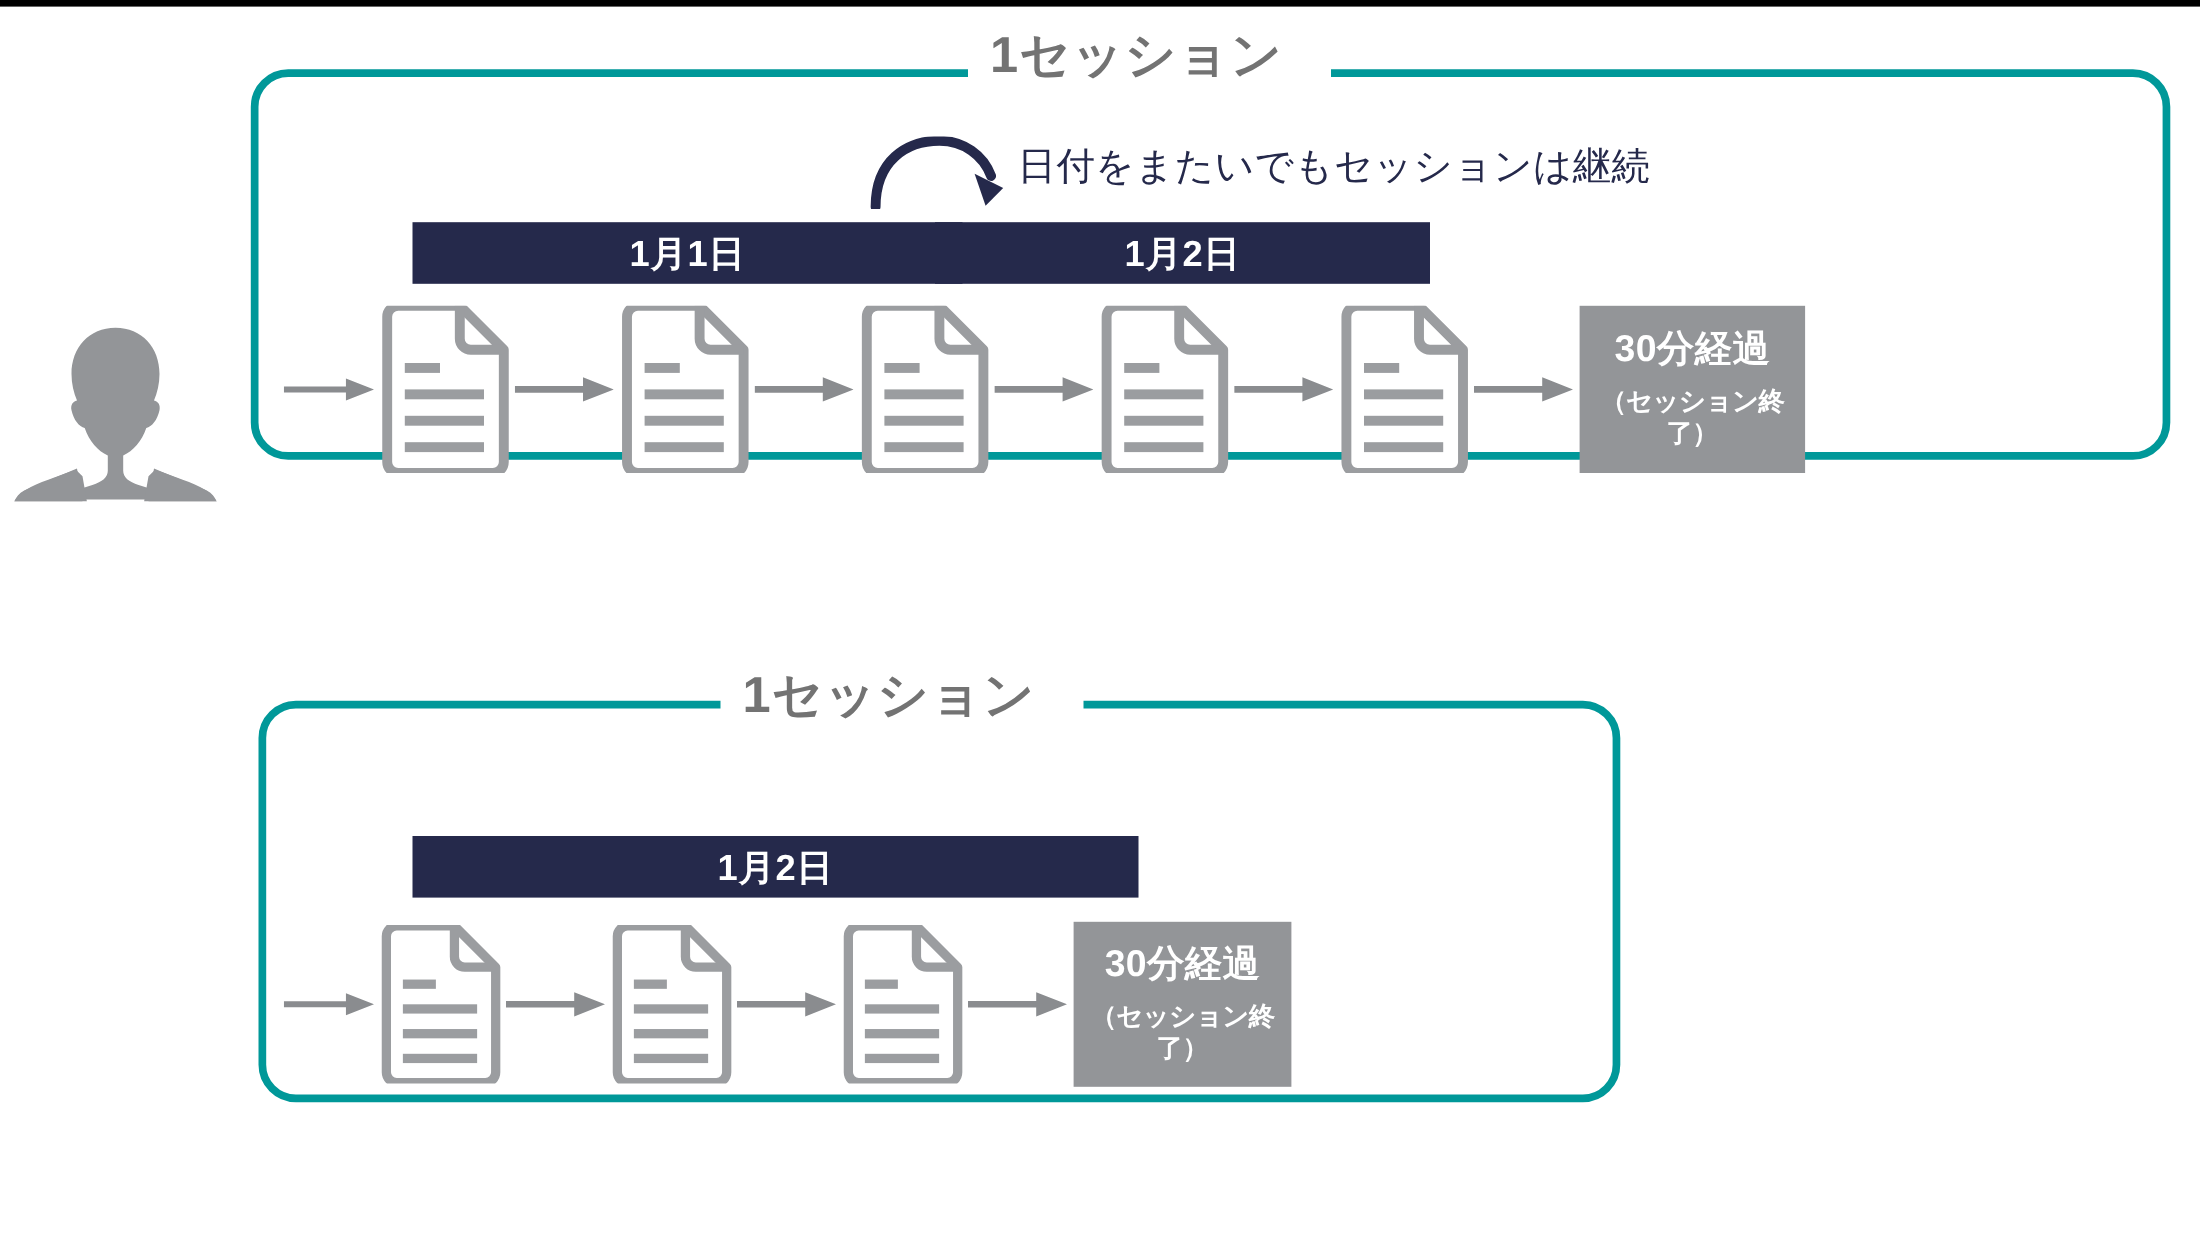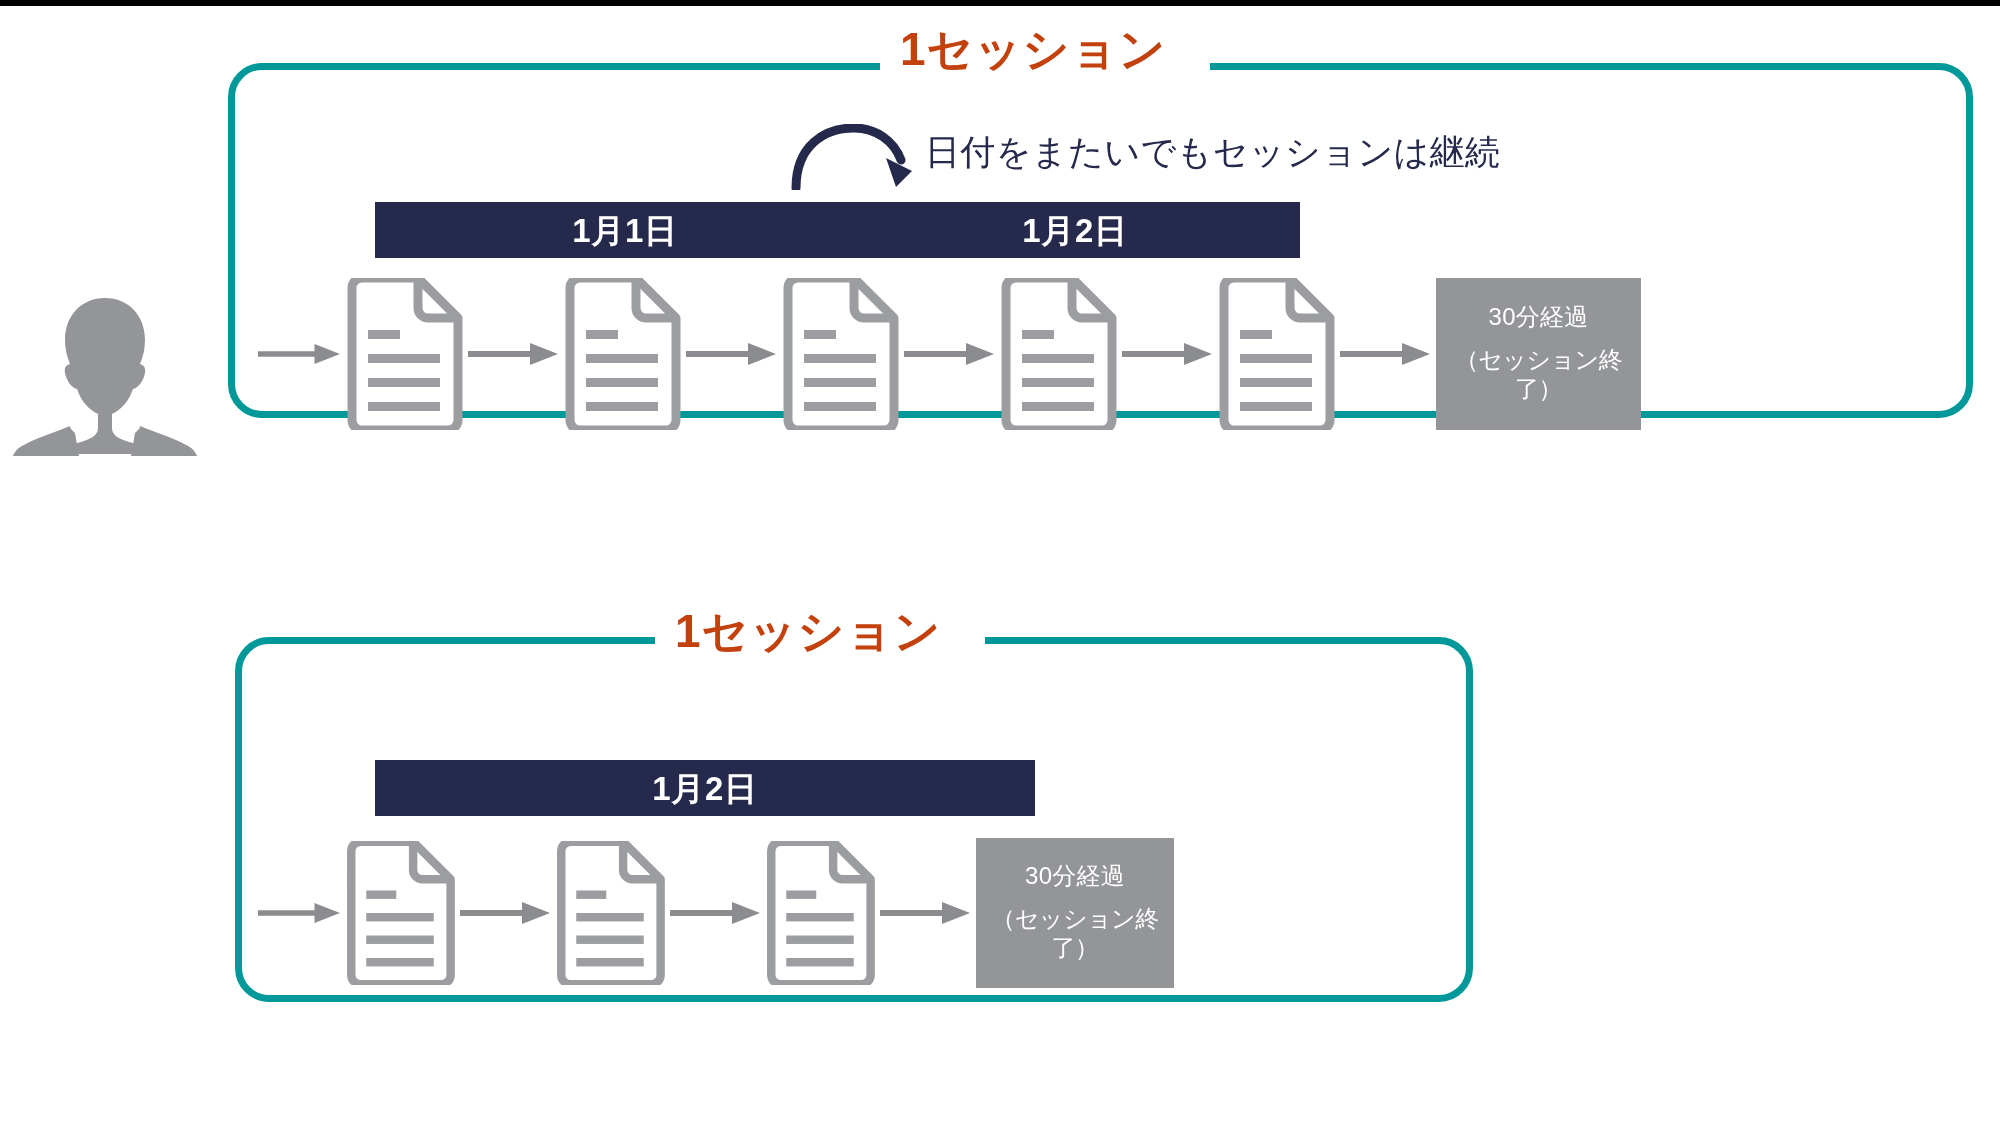--- a/index.html
+++ b/index.html
@@ -45,21 +45,21 @@
   .title-mask {
     position: absolute;
     background: #ffffff;
     height: 20px;
   }
   .title-mask.m1 { left: 880px; top: 54px; width: 330px; }
   .title-mask.m2 { left: 655px; top: 628px; width: 330px; }
 
   .session-title {
     position: absolute;
-    color: #c2410c;
+    color: #737373;
     font-weight: 700;
     letter-spacing: 0.02em;
     white-space: nowrap;
     line-height: 1;
   }
   .session-title.t1 {
     left: 900px; top: 26px;
     font-size: 46px;
   }
   .session-title.t2 {
@@ -148,28 +148,28 @@
   }
   .flow-row.row-1 .end-box {
     width: 205px; height: 152px;
     margin-left: 6px;
   }
   .flow-row.row-2 .end-box {
     width: 198px; height: 150px;
     margin-left: 6px;
   }
   .end-box .main-line {
-    font-size: 24px;
-    font-weight: 400;
+    font-size: 34px;
+    font-weight: 700;
     line-height: 1.1;
     letter-spacing: 0.01em;
   }
   .end-box .sub-line {
     font-size: 24px;
-    font-weight: 400;
+    font-weight: 700;
     line-height: 1.2;
     letter-spacing: -0.02em;
     margin-top: 16px;
   }
 </style>
 </head>
 <body>
 
 <div id="canvas">
 

